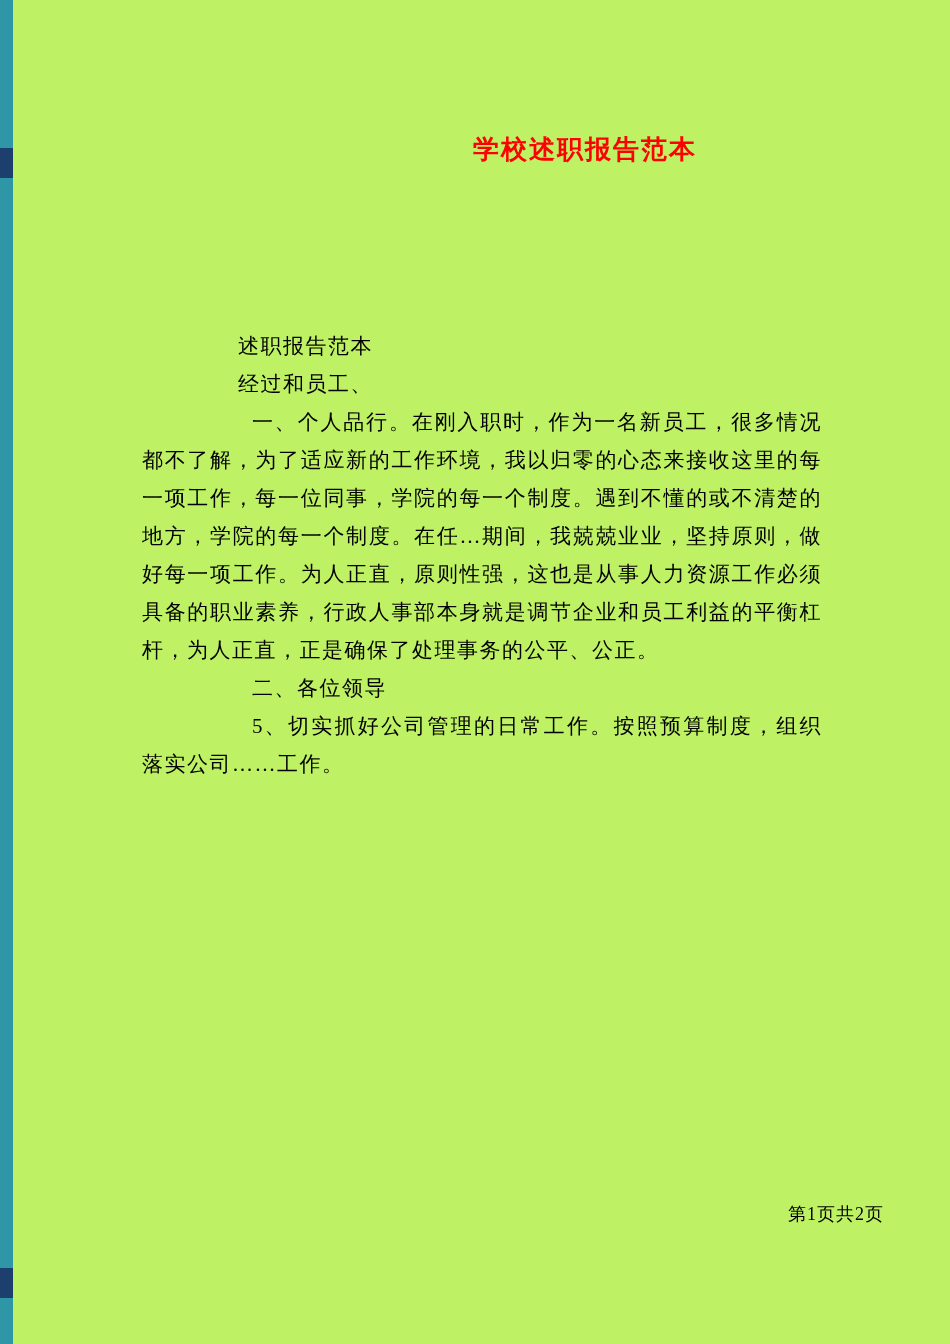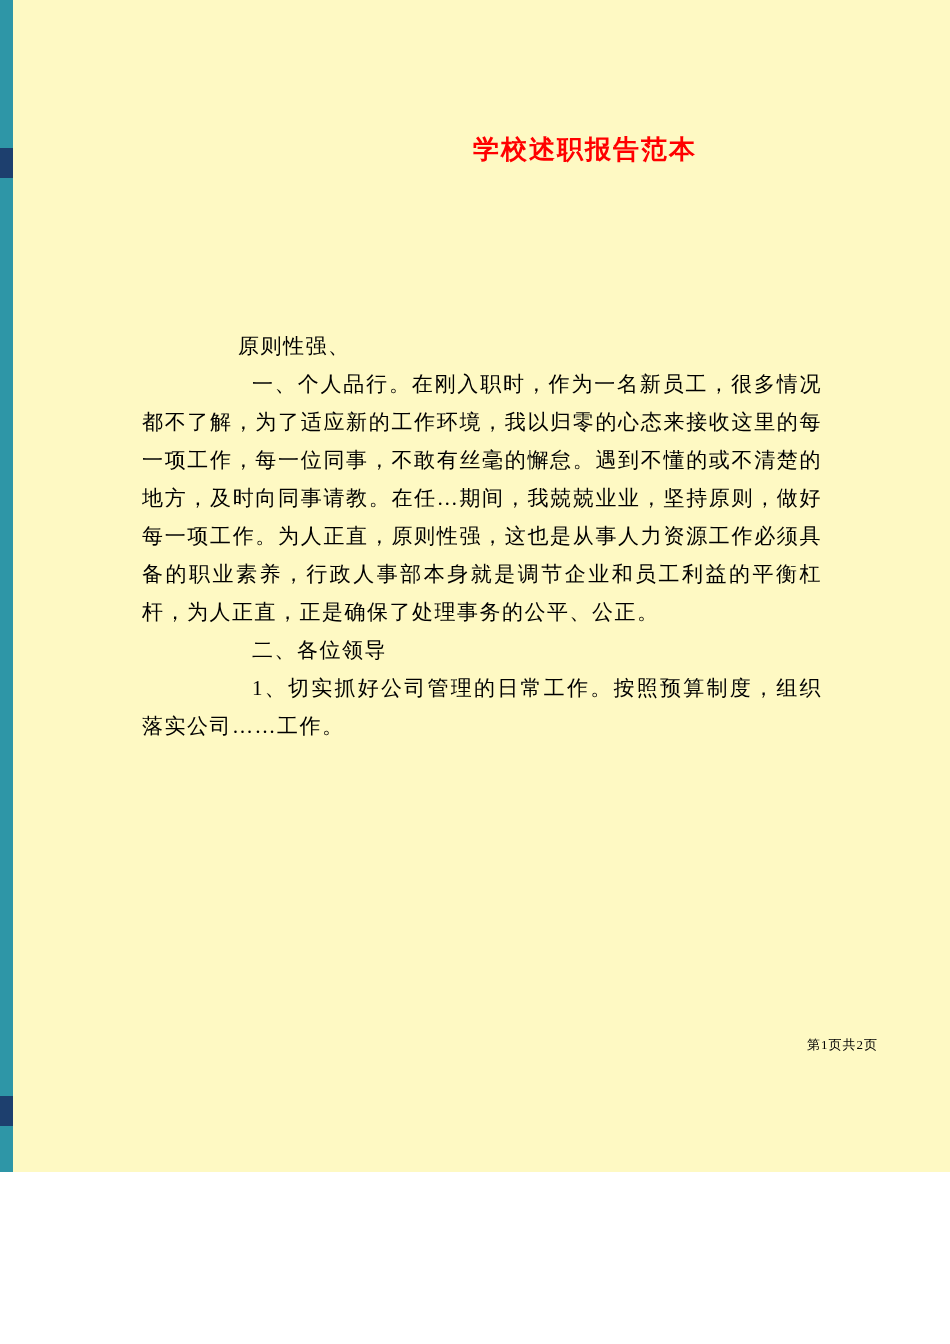--- a/index.html
+++ b/index.html
@@ -5,22 +5,22 @@
   :root {
     --strip-color: #2e96a7;
     --strip-marker-color: #1d3f6e;
     --title-color: #ff0000;
   }
   * { margin: 0; padding: 0; box-sizing: border-box; }
   html, body { background: #ffffff; }
   .page {
     position: relative;
     width: 950px;
-    height: 1172px;
-    background: #fef9c3;
+    height: 1344px;
+    background: #bef264;
     overflow: hidden;
     font-family: "Liberation Serif", "DejaVu Serif", serif;
     color: #000000;
   }
   .edge-strip {
     position: absolute;
     left: 0;
     top: 0;
     width: 13px;
     height: 100%;
@@ -49,43 +49,44 @@
     margin: 160px 128px 0 142px;
     font-size: 21px;
     line-height: 38px;
     letter-spacing: 1.5px;
     text-align: justify;
   }
   .para { text-indent: 110px; }
   .para.indent-a { text-indent: 96px; text-align: left; }
   .page-footer {
     position: absolute;
-    right: 72px;
+    right: 66px;
     bottom: 118px;
-    font-size: 13px;
+    font-size: 18px;
     letter-spacing: 1px;
     color: #000000;
   }
 </style>
 </head>
 <body>
 
 <div class="page">
 
   <div class="edge-strip">
     <div class="edge-marker top"></div>
     <div class="edge-marker bottom"></div>
   </div>
 
   <h1 class="doc-title">学校述职报告范本</h1>
 
   <div class="doc-body">
-    <p class="para indent-a">原则性强、</p>
-    <p class="para">一、个人品行。在刚入职时，作为一名新员工，很多情况都不了解，为了适应新的工作环境，我以归零的心态来接收这里的每一项工作，每一位同事，不敢有丝毫的懈怠。遇到不懂的或不清楚的地方，及时向同事请教。在任…期间，我兢兢业业，坚持原则，做好每一项工作。为人正直，原则性强，这也是从事人力资源工作必须具备的职业素养，行政人事部本身就是调节企业和员工利益的平衡杠杆，为人正直，正是确保了处理事务的公平、公正。</p>
+    <p class="para indent-a">述职报告范本</p>
+    <p class="para indent-a">经过和员工、</p>
+    <p class="para">一、个人品行。在刚入职时，作为一名新员工，很多情况都不了解，为了适应新的工作环境，我以归零的心态来接收这里的每一项工作，每一位同事，学院的每一个制度。遇到不懂的或不清楚的地方，学院的每一个制度。在任…期间，我兢兢业业，坚持原则，做好每一项工作。为人正直，原则性强，这也是从事人力资源工作必须具备的职业素养，行政人事部本身就是调节企业和员工利益的平衡杠杆，为人正直，正是确保了处理事务的公平、公正。</p>
     <p class="para">二、各位领导</p>
-    <p class="para">1、切实抓好公司管理的日常工作。按照预算制度，组织落实公司……工作。</p>
+    <p class="para">5、切实抓好公司管理的日常工作。按照预算制度，组织落实公司……工作。</p>
   </div>
 
   <div class="page-footer">
     <span>第1页共2页</span>
   </div>
 
 </div>
 
 </body></html>

